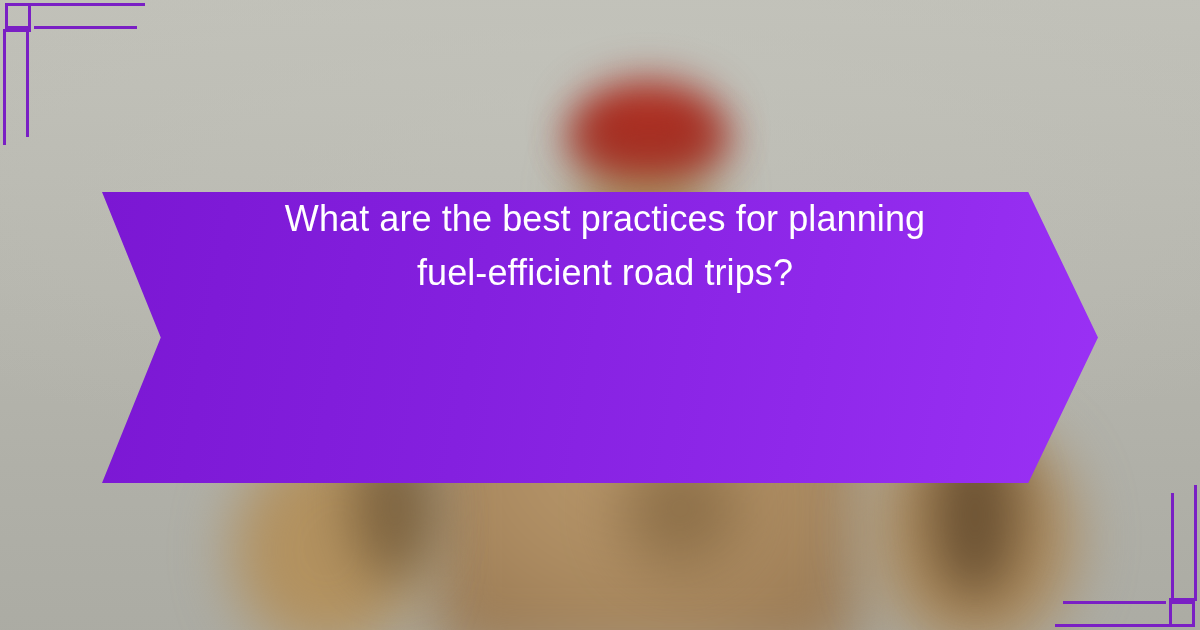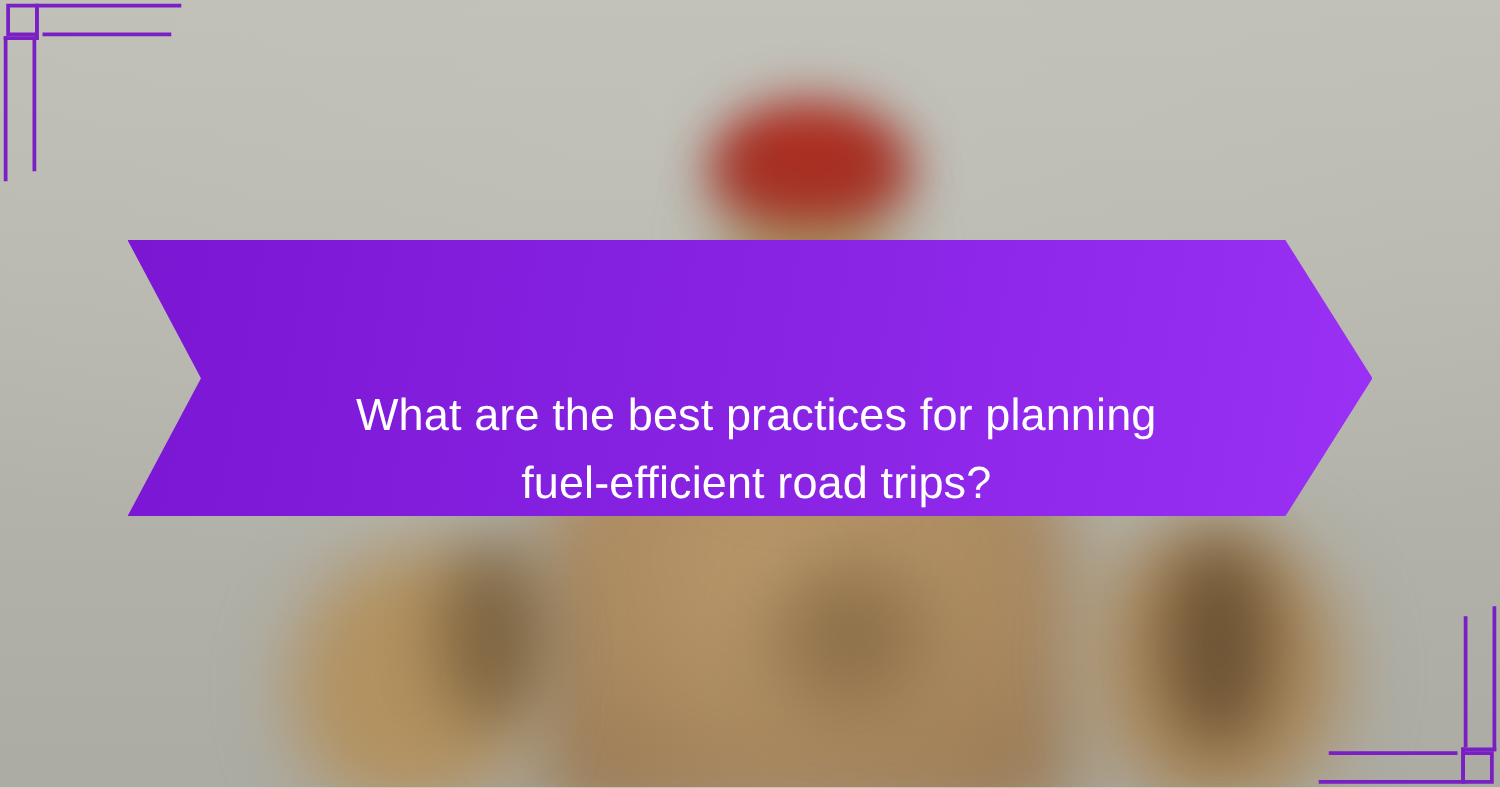--- a/index.html
+++ b/index.html
@@ -144,26 +144,26 @@
   .br-v-inner { right: 26px;  bottom: 32px; width: 3px;   height: 105px; }
   .br-elbow-v { right: 28px;  bottom: 3px;  width: 3px;   height: 29px; }
   .br-elbow-h { right: 3px;   bottom: 29px; width: 28px;  height: 3px; }
 
   
   .banner {
     position: absolute;
     left: 102px;
     top: 192px;
     width: 996px;
-    height: 221px;
+    height: 291px;
     background: linear-gradient(100deg, #7b17d3 0%, #8420df 38%, #8f28ea 70%, #9a31f5 100%);
     -webkit-clip-path: polygon(0% 0%, 93.0% 0%, 100% 50%, 93.0% 100%, 0% 100%, 5.9% 50%);
     clip-path: polygon(0% 0%, 93.0% 0%, 100% 50%, 93.0% 100%, 0% 100%, 5.9% 50%);
     display: flex;
-    align-items: flex-end;
+    align-items: flex-start;
     justify-content: center;
   }
   .banner-text {
     width: 760px;
     margin-left: 10px;
     color: #ffffff;
     font-size: 36px;
     line-height: 54px;
     font-weight: 400;
     text-align: center;

